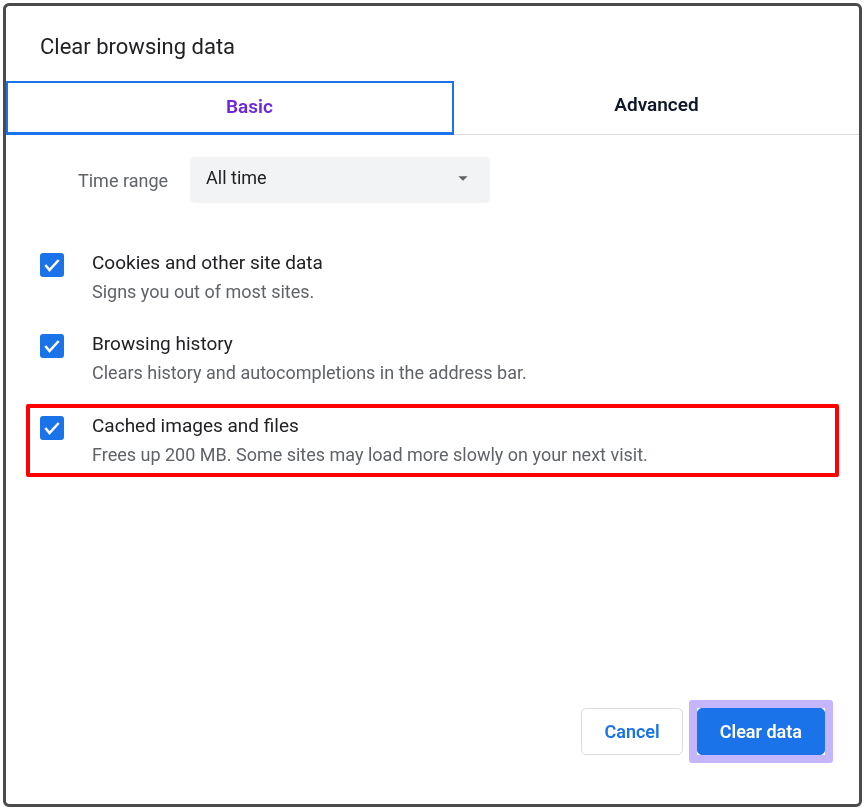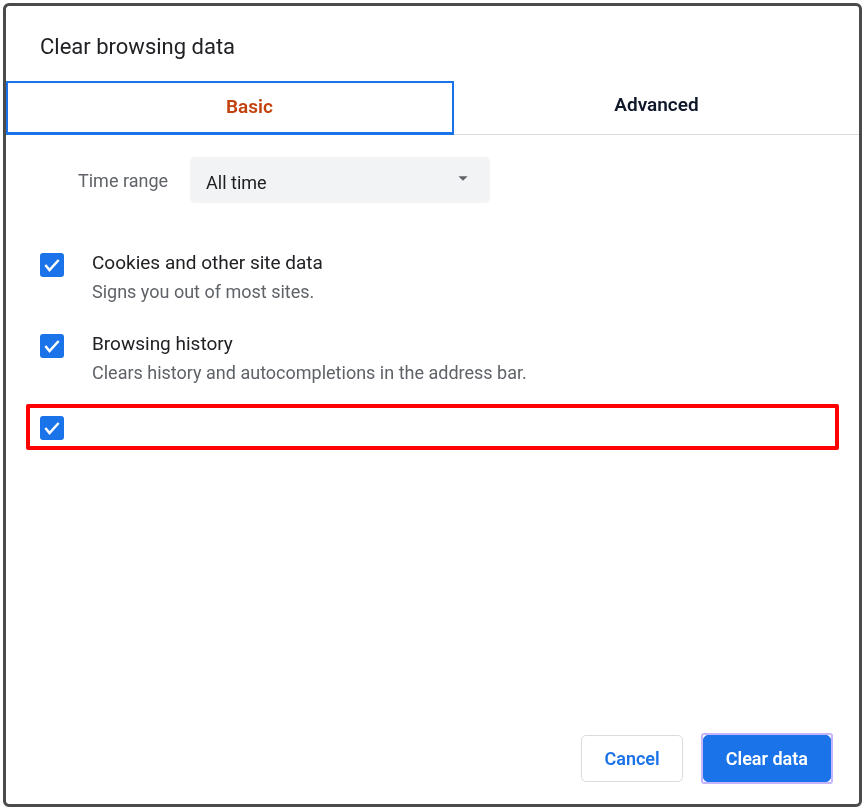--- a/index.html
+++ b/index.html
@@ -32,21 +32,21 @@
     flex:1;
     text-align:center;
     padding:12px 0 14px 0;
     font-size:19px;
     font-weight:600;
     color:#0f172a;
     cursor:pointer;
     user-select:none;
   }
   .tab.active {
-    color:#c2410c;
+    color:#6d28d9;
     border:2px solid #1a73e8;
     border-bottom:3px solid #1a73e8;
     margin-bottom:-1px;
     background:#fff;
     padding-left:39px;
   }
   .body-area {
     flex:1;
     padding:22px 34px 0 34px;
     position:relative;
@@ -58,21 +58,21 @@
   }
   .time-label {
     font-size:18px;
     color:#5f6368;
     margin-right:22px;
   }
   .time-select {
     background:#f1f3f4;
     border-radius:5px;
     padding:10px 16px;
-    display:flex; align-items:flex-end;
+    display:flex; align-items:flex-start;
     min-width:300px;
     justify-content:space-between;
     cursor:pointer;
   }
   .time-select-text {
     font-size:18px;
     color:#202124;
   }
   .time-select svg { width:22px; height:22px; fill:#5f6368; }
   .option-row {
@@ -110,38 +110,38 @@
     border:4px solid #ff0000;
     border-radius:2px;
     margin-left:-14px; margin-right:-14px;
     padding-left:10px; padding-right:10px;
     padding-top:6px; padding-bottom:6px;
   }
   .footer {
     display:flex;
     justify-content:flex-end;
     align-items:center;
-    padding:0 26px 20px 0;
-    gap:18px;
+    padding:0 26px 41px 0;
+    gap:6px;
   }
   .btn {
     font-size:18px;
     font-weight:600;
     padding:12px 22px;
     border-radius:5px;
     cursor:pointer;
     user-select:none;
   }
   .btn-cancel {
     color:#1a73e8;
     background:#fff;
     border:1px solid #dadce0;
   }
   .btn-primary-wrap {
-    border:2px solid #c4b5fd;
+    border:8px solid #c4b5fd;
     border-radius:3px;
     padding:0;
   }
   .btn-primary {
     color:#fff;
     background:#1a73e8;
     border:1px solid #1a73e8;
   }
 </style>
 </head>
@@ -193,20 +193,24 @@
         <div class="opt-desc">Clears history and autocompletions in the address bar.</div>
       </div>
     </div>
 
     <div class="option-row highlight-red">
       <div class="checkbox">
         <svg viewBox="0 0 24 24">
             <polyline points="4 12 9 18 20 6"></polyline>
           </svg>
       </div>
+      <div>
+        <div class="opt-title">Cached images and files</div>
+        <div class="opt-desc">Frees up 200 MB. Some sites may load more slowly on your next visit.</div>
+      </div>
     </div>
 
   </div>
 
   <div class="footer">
     <div class="btn btn-cancel">Cancel</div>
     <div class="btn-primary-wrap">
       <div class="btn btn-primary">Clear data</div>
     </div>
   </div>

